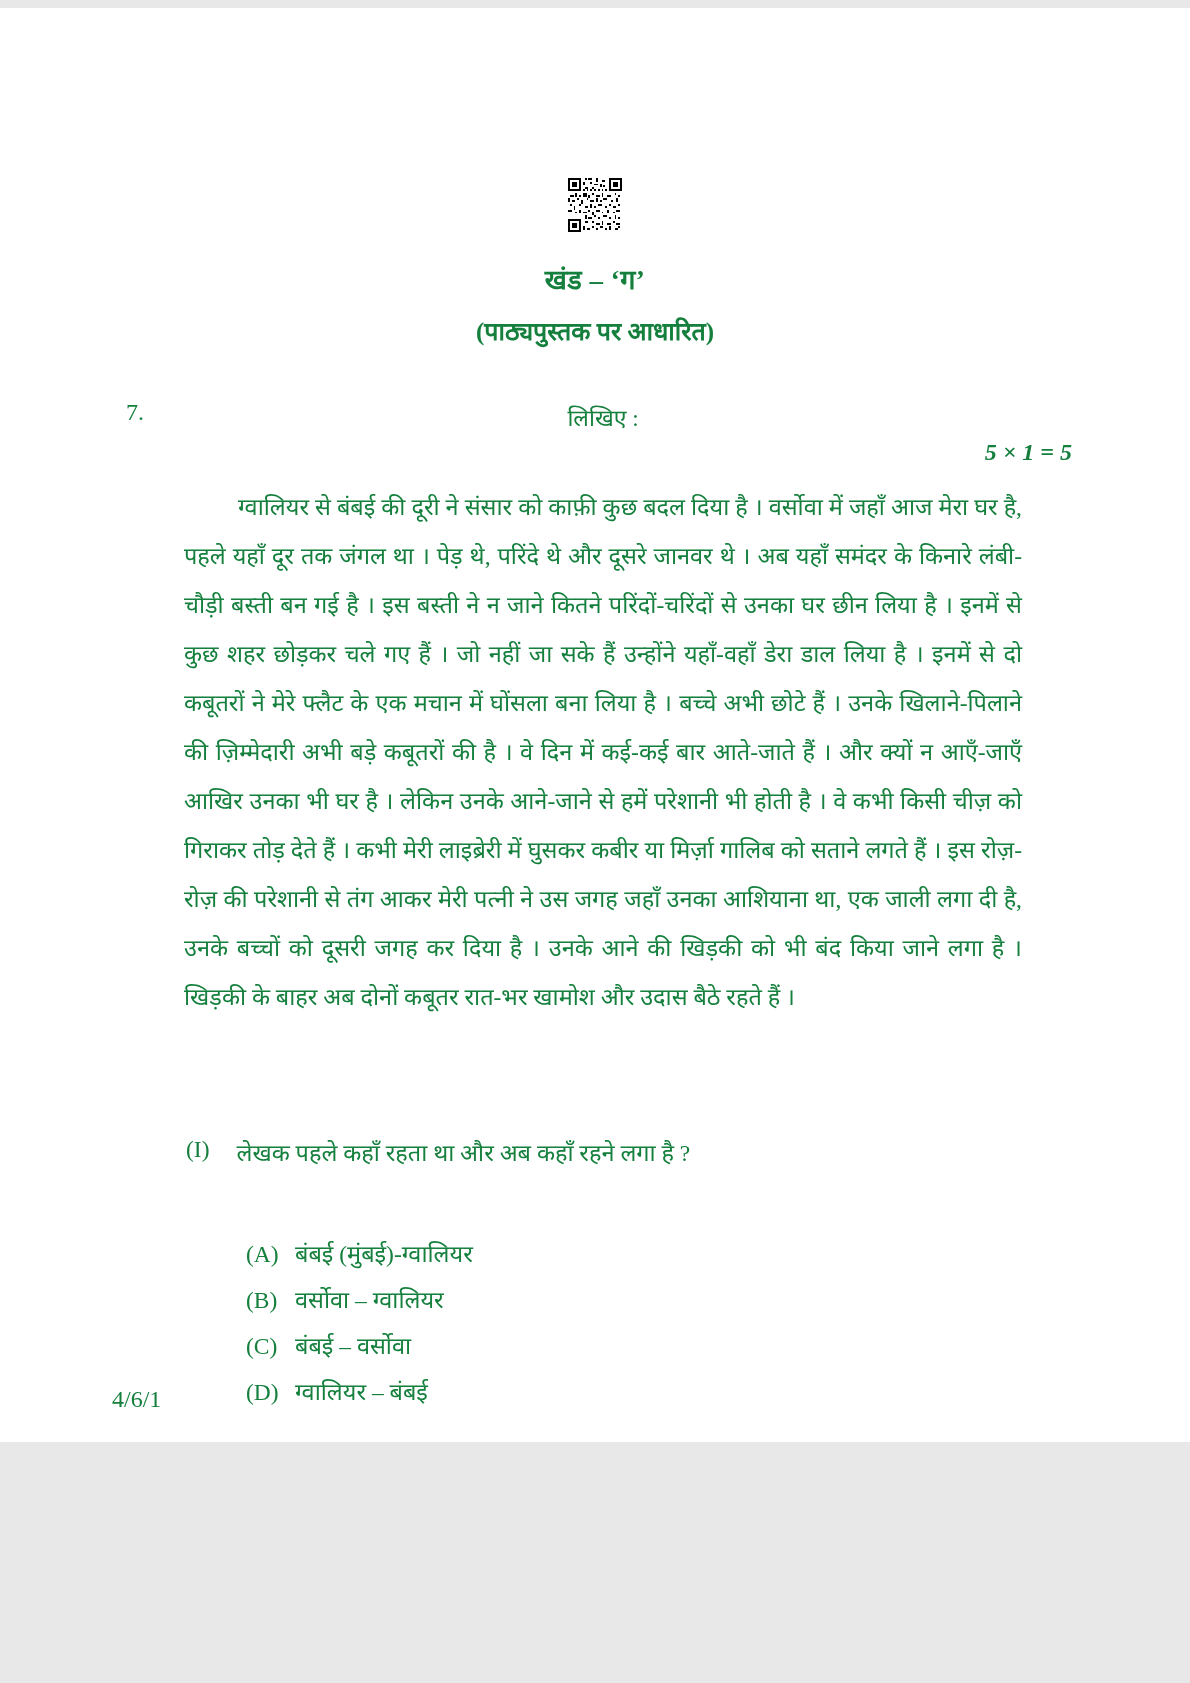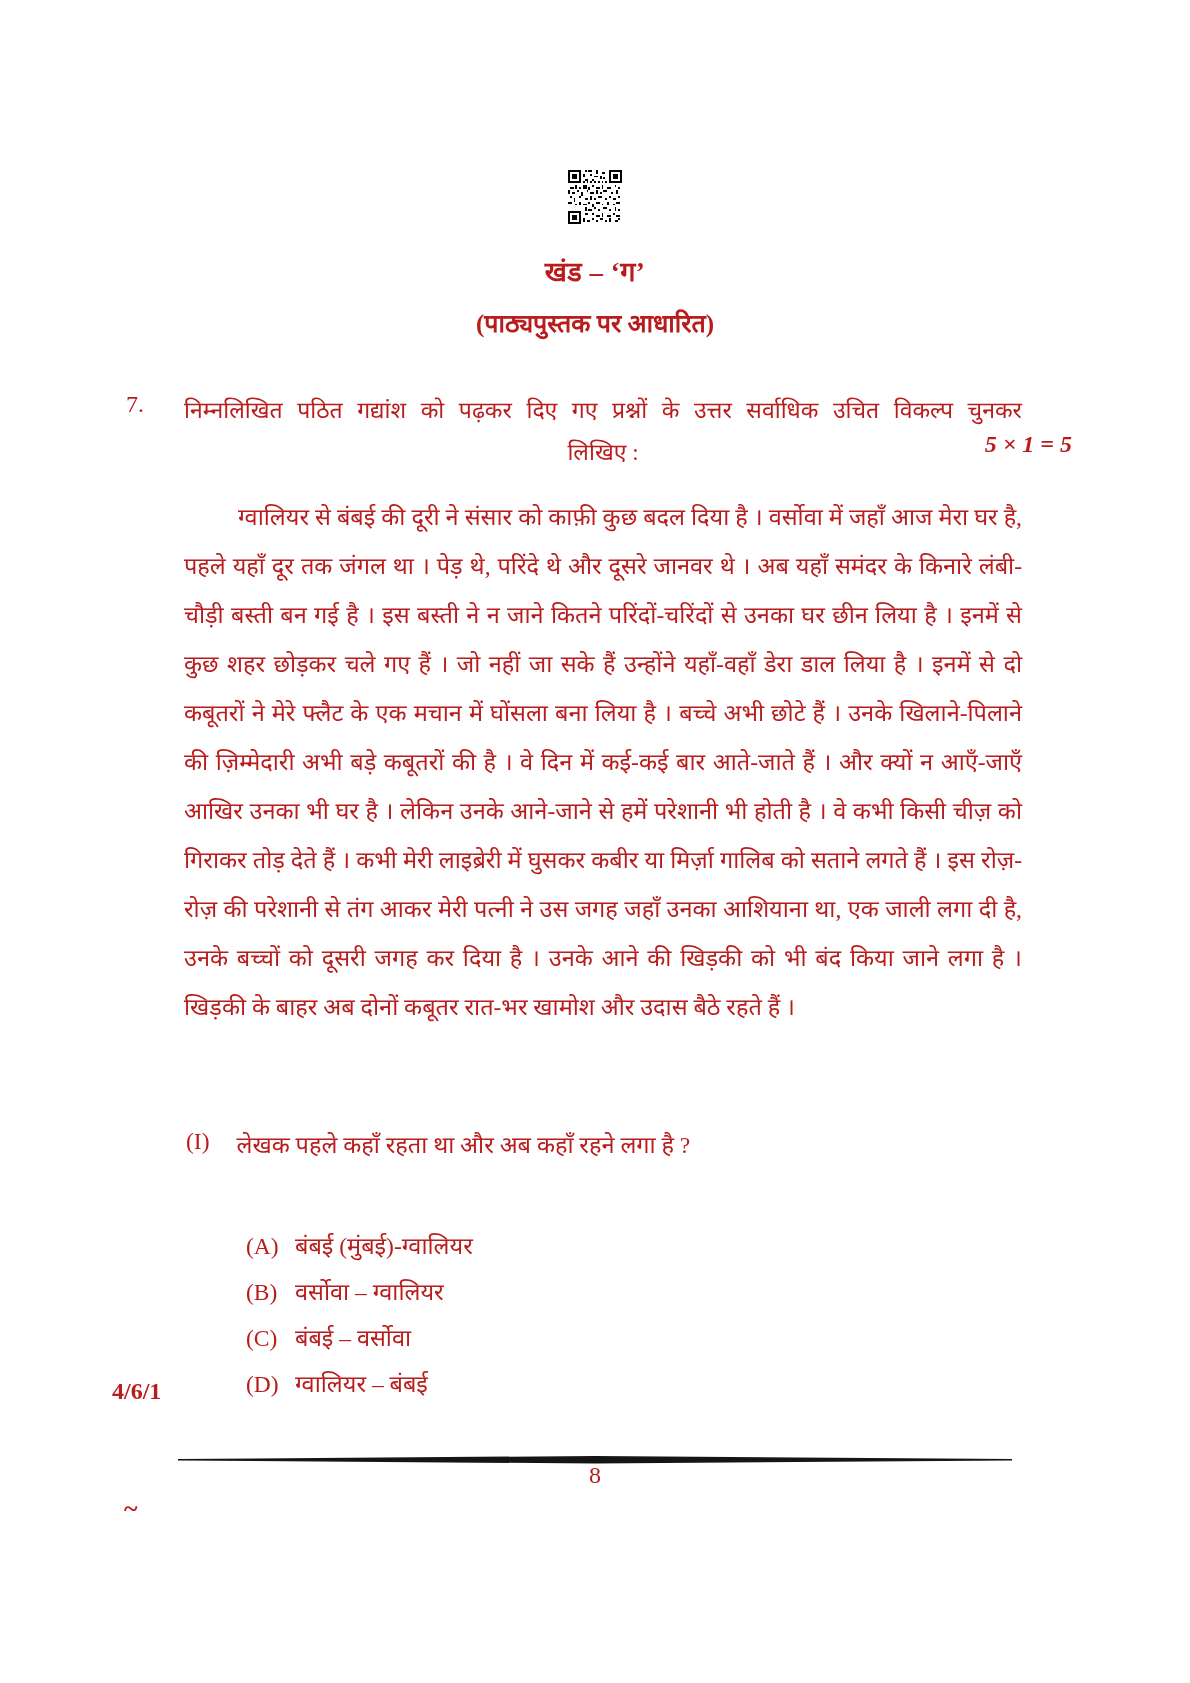--- a/index.html
+++ b/index.html
@@ -1,22 +1,22 @@
 <!DOCTYPE html>
 <html><head>
 <meta charset="utf-8">
 <style>
   html, body { margin: 0; padding: 0; background: #e8e8e8; }
   .page {
     position: relative;
     width: 1190px;
-    height: 1683px;
-    margin: 0 auto;
+    height: 1434px;
+    margin: 8px auto;
     background: #ffffff;
-    color: #b91c1c;
+    color: #15803d;
     font-family: "Liberation Serif", "DejaVu Serif", serif;
     overflow: hidden;
   }
   .qr {
     position: absolute;
     top: 170px;
     left: 568px;
     width: 54px;
     height: 54px;
   }
@@ -58,21 +58,21 @@
   .q-marks {
     position: absolute;
     top: 431px;
     right: 118px;
     font-size: 24px;
     font-weight: 700;
     font-style: italic;
   }
   .passage {
     position: absolute;
-    top: 493px;
+    top: 475px;
     left: 184px;
     width: 838px;
     font-size: 23.5px;
     line-height: 49px;
     text-align: justify;
     text-indent: 54px;
   }
   .subq {
     position: absolute;
     top: 1128px;
@@ -101,21 +101,21 @@
     top: 1450px;
     left: 178px;
     width: 834px;
     height: 8px;
   }
   .paper-code {
     position: absolute;
     top: 1378px;
     left: 112px;
     font-size: 24px;
-    font-weight: 700;
+    font-weight: 400;
   }
   .page-num {
     position: absolute;
     top: 1462px;
     left: 0;
     width: 100%;
     text-align: center;
     font-size: 24px;
   }
   .tilde {
@@ -235,21 +235,20 @@
           <rect x="27" y="26" width="1" height="1"></rect>
       </g>
     </svg>
   </div>
 
   <div class="section-title">खंड – ‘ग’</div>
   <div class="section-subtitle">(पाठ्यपुस्तक पर आधारित)</div>
 
   <div class="q-number">7.</div>
   <div class="q-instruction">
-    <div class="q-line1">निम्नलिखित पठित गद्यांश को पढ़कर दिए गए प्रश्नों के उत्तर सर्वाधिक उचित विकल्प चुनकर</div>
     <div class="q-line2">लिखिए :</div>
   </div>
   <div class="q-marks">5 × 1 = 5</div>
 
   <div class="passage">ग्वालियर से बंबई की दूरी ने संसार को काफ़ी कुछ बदल दिया है । वर्सोवा में जहाँ आज मेरा घर है, पहले यहाँ दूर तक जंगल था । पेड़ थे, परिंदे थे और दूसरे जानवर थे । अब यहाँ समंदर के किनारे लंबी-चौड़ी बस्ती बन गई है । इस बस्ती ने न जाने कितने परिंदों-चरिंदों से उनका घर छीन लिया है । इनमें से कुछ शहर छोड़कर चले गए हैं । जो नहीं जा सके हैं उन्होंने यहाँ-वहाँ डेरा डाल लिया है । इनमें से दो कबूतरों ने मेरे फ्लैट के एक मचान में घोंसला बना लिया है । बच्चे अभी छोटे हैं । उनके खिलाने-पिलाने की ज़िम्मेदारी अभी बड़े कबूतरों की है । वे दिन में कई-कई बार आते-जाते हैं । और क्यों न आएँ-जाएँ आखिर उनका भी घर है । लेकिन उनके आने-जाने से हमें परेशानी भी होती है । वे कभी किसी चीज़ को गिराकर तोड़ देते हैं । कभी मेरी लाइब्रेरी में घुसकर कबीर या मिर्ज़ा गालिब को सताने लगते हैं । इस रोज़-रोज़ की परेशानी से तंग आकर मेरी पत्नी ने उस जगह जहाँ उनका आशियाना था, एक जाली लगा दी है, उनके बच्चों को दूसरी जगह कर दिया है । उनके आने की खिड़की को भी बंद किया जाने लगा है । खिड़की के बाहर अब दोनों कबूतर रात-भर खामोश और उदास बैठे रहते हैं ।</div>
 
   <div class="subq">
     <span class="subq-label">(I)</span>
     <span class="subq-text">लेखक पहले कहाँ रहता था और अब कहाँ रहने लगा है ?</span>
   </div>

